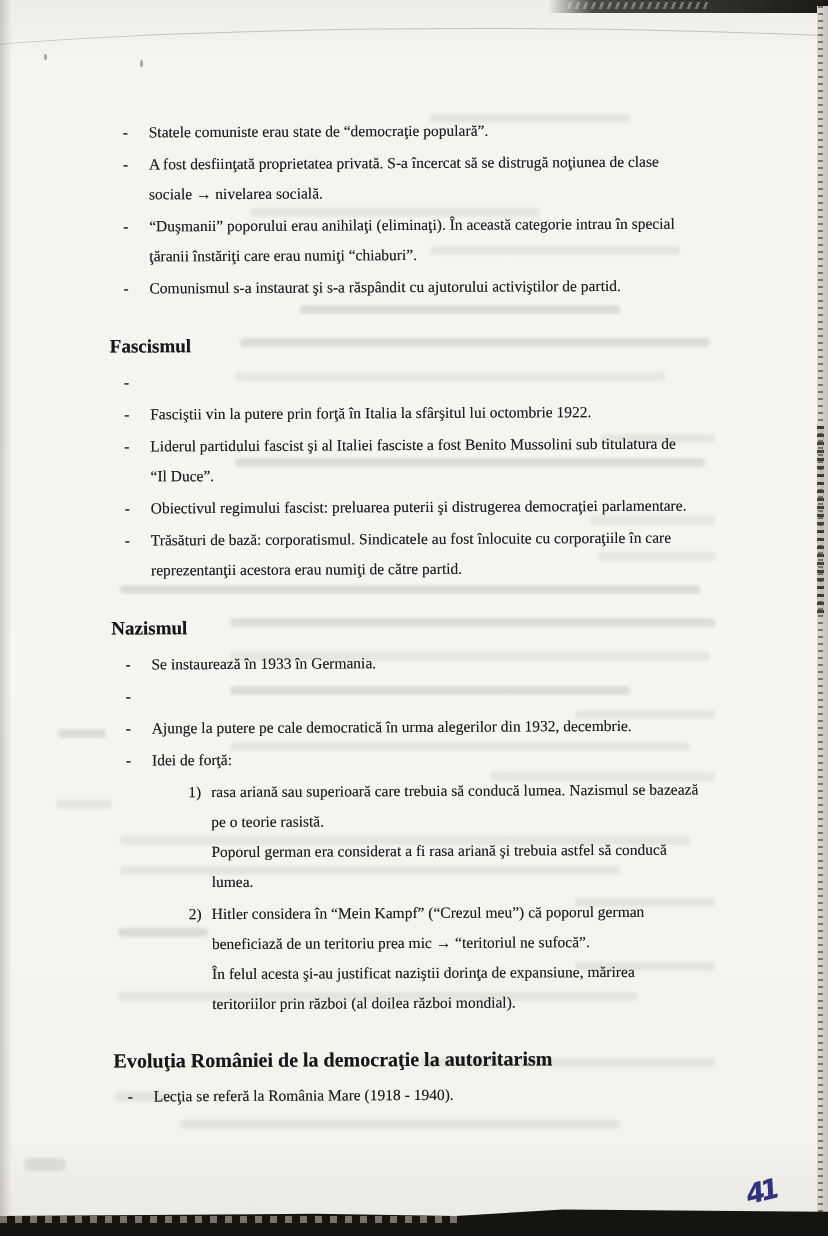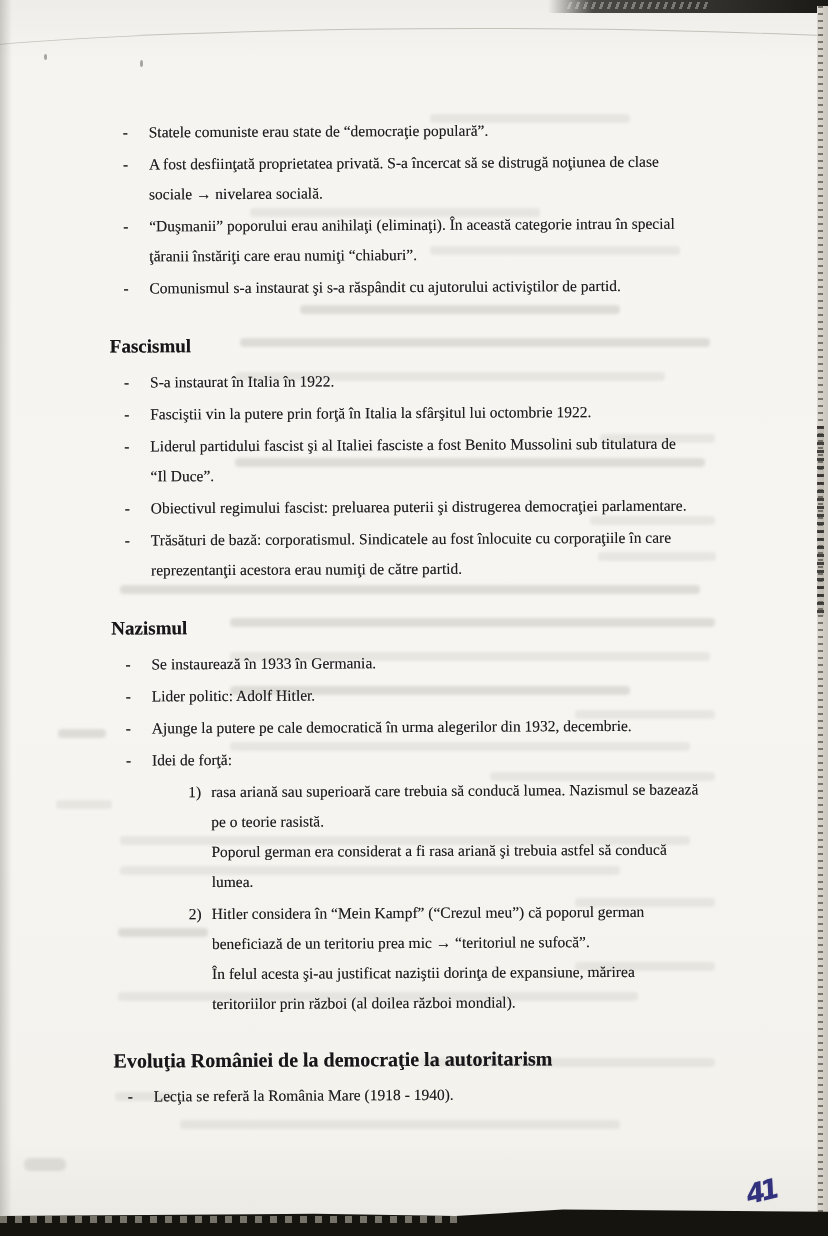--- a/index.html
+++ b/index.html
@@ -133,23 +133,20 @@
         <div class="bl">
             <div class="line">Comunismul s-a instaurat şi s-a răspândit cu ajutorului activiştilor de partid.</div>
           </div>
       </div>
     </div>
 
     <div>
       <h2 class="sec">Fascismul</h2>
       <div class="bullet">
         <span class="marker">-</span>
-        <div class="bl">
-            <div class="line">S-a instaurat în Italia în 1922.</div>
-          </div>
       </div>
       <div class="bullet">
         <span class="marker">-</span>
         <div class="bl">
             <div class="line">Fasciştii vin la putere prin forţă în Italia la sfârşitul lui octombrie 1922.</div>
           </div>
       </div>
       <div class="bullet">
         <span class="marker">-</span>
         <div class="bl">
@@ -175,23 +172,20 @@
     <div>
       <h2 class="sec">Nazismul</h2>
       <div class="bullet">
         <span class="marker">-</span>
         <div class="bl">
             <div class="line">Se instaurează în 1933 în Germania.</div>
           </div>
       </div>
       <div class="bullet">
         <span class="marker">-</span>
-        <div class="bl">
-            <div class="line">Lider politic: Adolf Hitler.</div>
-          </div>
       </div>
       <div class="bullet">
         <span class="marker">-</span>
         <div class="bl">
             <div class="line">Ajunge la putere pe cale democratică în urma alegerilor din 1932, decembrie.</div>
           </div>
       </div>
       <div class="bullet">
         <span class="marker">-</span>
         <div class="bl">

